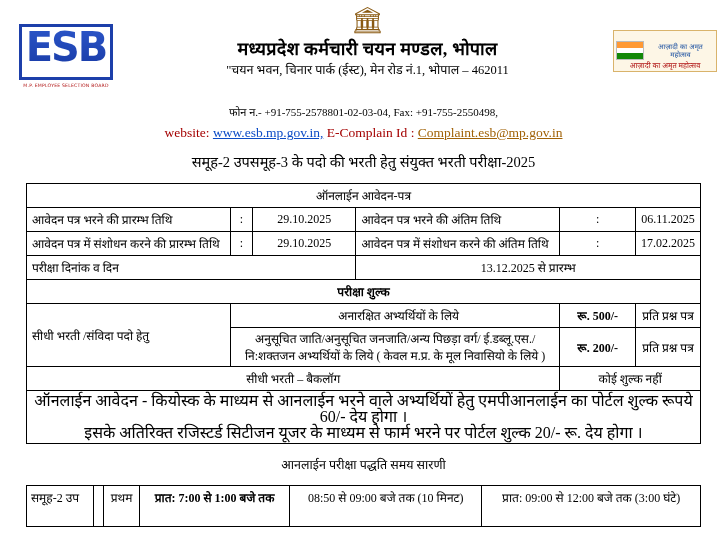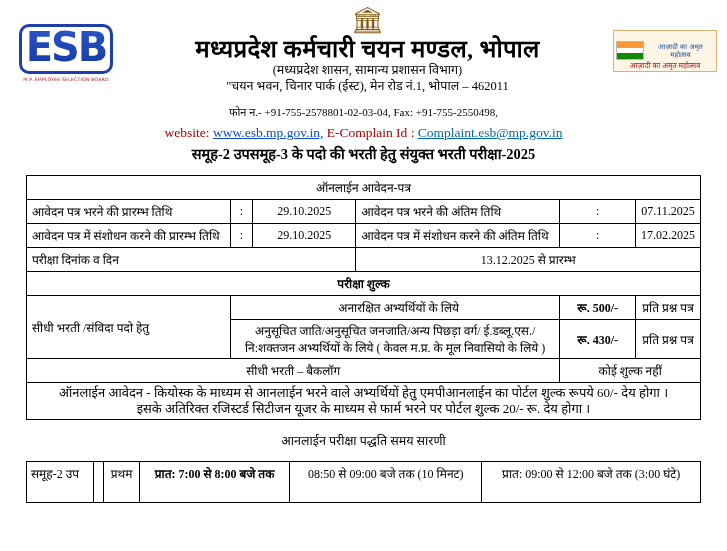--- a/index.html
+++ b/index.html
@@ -39,22 +39,22 @@
   }
   .esb-word {
     font-family: "DejaVu Sans", sans-serif;
     font-weight: bold;
     font-size: 40px;
     letter-spacing: -2px;
     line-height: 1;
     color: #1d3faa;
     position: relative;
     border: 3px solid #1d3faa;
-    border-radius: 10px;
-    padding: 0 4px 4px 4px;
+    border-radius: 0;
+    padding: 0 4px 10px 4px;
     background: linear-gradient(180deg,#2b55c8 0%, #1536a0 100%);
     -webkit-background-clip: text;
     background-clip: text;
     color: transparent;
   }
   .esb-sub {
     font-family: "DejaVu Sans", sans-serif;
     font-size: 4.6px;
     color: #b01414;
     letter-spacing: .2px;
@@ -66,21 +66,21 @@
     text-align: center;
     padding-top: 2px;
   }
   .emblem {
     font-size: 26px;
     line-height: 26px;
     color: #8a5a12;
     height: 28px;
   }
   .h-title {
-    font-size: 24px;
+    font-size: 18px;
     font-weight: bold;
     letter-spacing: .3px;
     line-height: 26px;
   }
   .h-sub1 {
     font-size: 12.5px;
     line-height: 16px;
   }
   .h-sub2 {
     font-size: 12.5px;
@@ -128,26 +128,27 @@
     line-height: 20px;
   }
   .website {
     text-align: center;
     font-size: 13.5px;
     color: #a40000;
     line-height: 20px;
     margin-top: 1px;
   }
   .website .lnk { color: #0b4bc6; text-decoration: underline; }
-  .website .mail { color: #0369a1; text-decoration: underline; }
+  .website .mail { color: #a16207; text-decoration: underline; }
 
   .doc-title {
     text-align: center;
-    font-weight: bold;
+    font-weight: normal;
     font-size: 14.5px;
+    margin-top: 8px;
     margin-bottom: 6px;
   }
 
   
   table {
     border-collapse: collapse;
     width: 675px;
     margin: 12px auto;
     font-size: 12px;
   }
@@ -157,21 +158,21 @@
     vertical-align: middle;
   }
   .ctr { text-align: center; }
   .bold { font-weight: bold; }
 
   .t1 td { height: 19px; }
   .fee-cat { padding-left: 12px; }
   .nishakt { font-weight: normal; }
   .small-note td {
     text-align: center;
-    font-size: 13px;
+    font-size: 16px;
     padding: 2px 6px;
     line-height: 16px;
   }
   .sec-title {
     text-align: center;
     font-size: 12.5px;
     margin: 5px 0 4px 0;
   }
   .t2 td {
     text-align: center;
@@ -191,21 +192,20 @@
   <div class="header">
 
     <div class="logo-esb">
       <div class="esb-word">ESB</div>
       <div class="esb-sub">M.P. EMPLOYEE SELECTION BOARD</div>
     </div>
 
     <div class="center-head">
       <div class="emblem">🏛</div>
       <div class="h-title">मध्यप्रदेश कर्मचारी चयन मण्डल, भोपाल</div>
-      <div class="h-sub1">(मध्यप्रदेश शासन, सामान्य प्रशासन विभाग)</div>
       <div class="h-sub2">"चयन भवन, चिनार पार्क (ईस्ट), मेन रोड नं.1, भोपाल – 462011</div>
     </div>
 
     <div class="logo-azadi">
       <div class="azadi-box">
         <div class="azadi-top">
           <div class="tri"></div>
           <div class="azadi-mark">आज़ादी का अमृत महोत्सव</div>
         </div>
         <div class="azadi-text">आज़ादी का अमृत महोत्सव</div>
@@ -228,21 +228,21 @@
     <tbody>
         <tr>
       <td class="ctr" colspan="6">ऑनलाईन आवेदन-पत्र</td>
     </tr>
     <tr>
       <td style="width:215px">आवेदन पत्र भरने की प्रारम्भ तिथि</td>
       <td style="width:12px" class="ctr">:</td>
       <td style="width:98px" class="ctr">29.10.2025</td>
       <td style="width:215px">आवेदन पत्र भरने की अंतिम तिथि</td>
       <td style="width:12px" class="ctr">:</td>
-      <td class="ctr">07.11.2025</td>
+      <td class="ctr">06.11.2025</td>
     </tr>
     <tr>
       <td>आवेदन पत्र में संशोधन करने की प्रारम्भ तिथि</td>
       <td class="ctr">:</td>
       <td class="ctr">29.10.2025</td>
       <td>आवेदन पत्र में संशोधन करने की अंतिम तिथि</td>
       <td class="ctr">:</td>
       <td class="ctr">17.02.2025</td>
     </tr>
     <tr>
@@ -265,21 +265,21 @@
       <td class="ctr">प्रति प्रश्न पत्र</td>
     </tr>
     <tr>
       <td colspan="3" class="ctr">
         <div>अनुसूचित जाति/अनुसूचित जनजाति/अन्य पिछड़ा वर्ग/ ई.डब्लू.एस./</div>
         <div>
           <span class="nishakt">नि:शक्तजन</span>
           <span>अभ्यर्थियों के लिये  ( केवल म.प्र. के मूल निवासियो के लिये )</span>
         </div>
       </td>
-      <td class="ctr bold">रू. 430/-</td>
+      <td class="ctr bold">रू. 200/-</td>
       <td class="ctr">प्रति प्रश्न पत्र</td>
     </tr>
 
     <tr>
       <td colspan="4" class="ctr">सीधी भरती – बैकलॉग</td>
       <td colspan="2" class="ctr">कोई शुल्क नहीं</td>
     </tr>
 
     <tr class="small-note">
       <td colspan="6">
@@ -291,20 +291,20 @@
     </table>
 
   <div class="sec-title">आनलाईन परीक्षा पद्धति समय सारणी</div>
 
   <table class="t2">
     <tbody>
     <tr class="row">
       <td class="first-col">समूह-2 उप</td>
       <td></td>
       <td>प्रथम</td>
-      <td class="bold-cell">प्रात: 7:00 से 8:00 बजे तक</td>
+      <td class="bold-cell">प्रात: 7:00 से 1:00 बजे तक</td>
       <td>08:50 से 09:00 बजे तक (10 मिनट)</td>
       <td>प्रात: 09:00 से 12:00 बजे तक (3:00 घंटे)</td>
     </tr>
   </tbody>
     </table>
 
 </div>
 
 </body></html>

